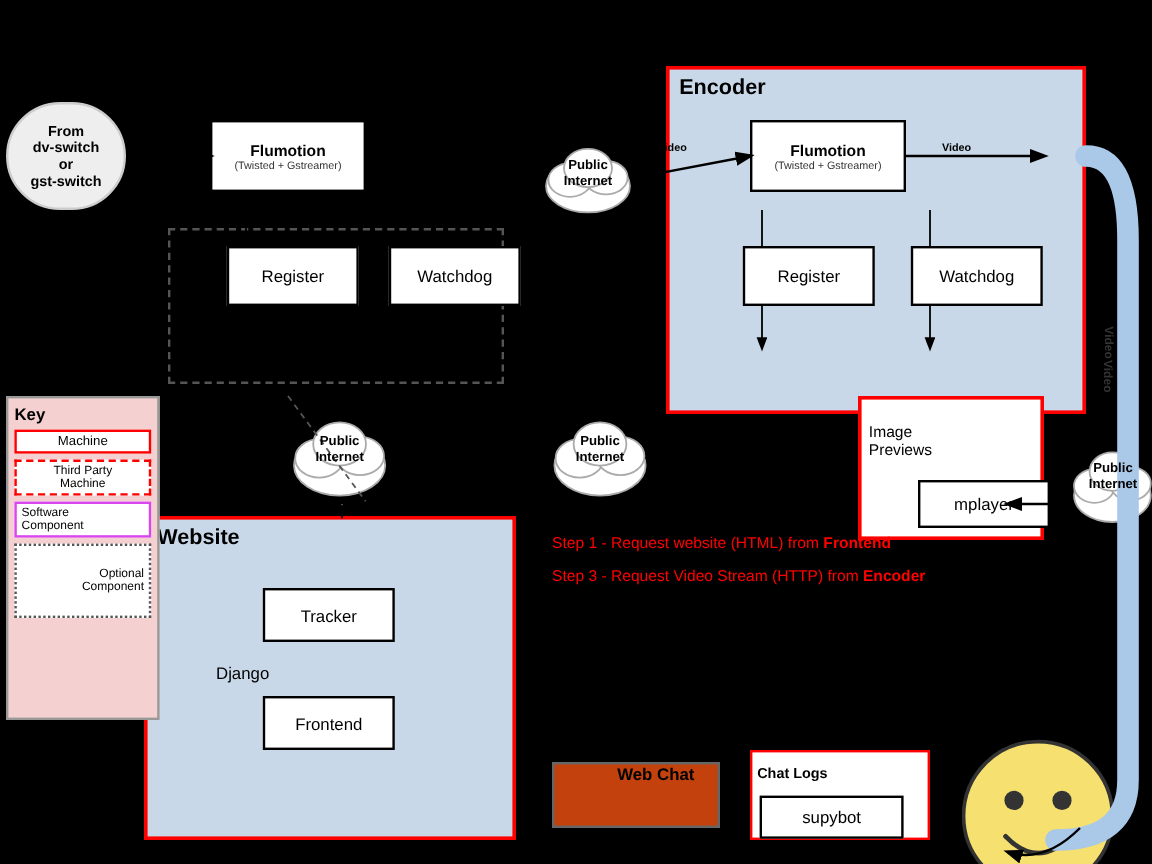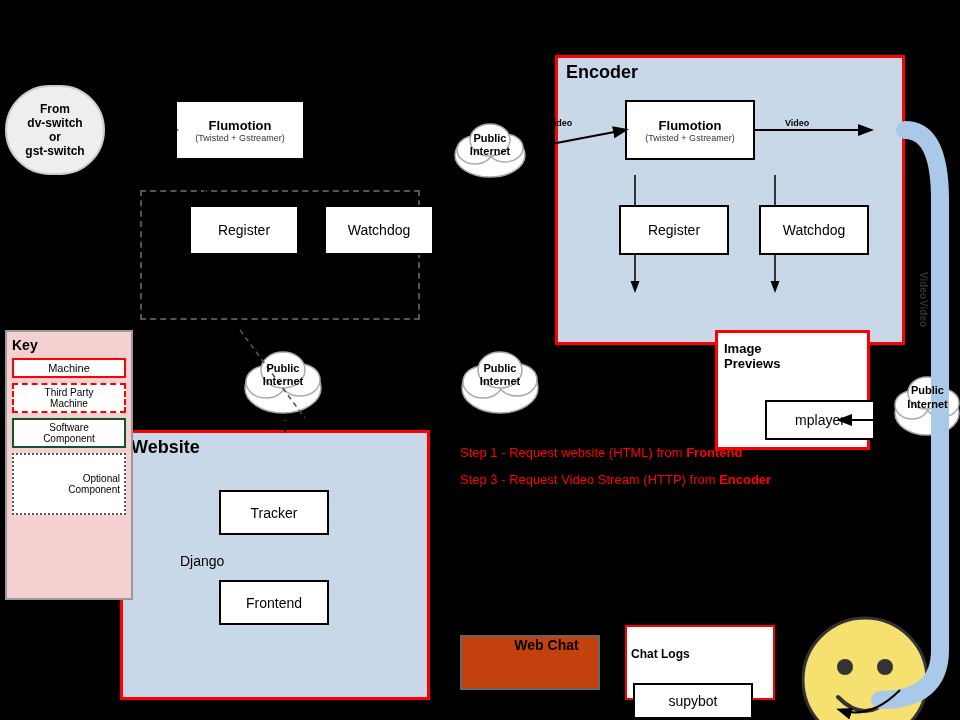--- a/index.html
+++ b/index.html
@@ -194,25 +194,24 @@
       text-align: center;
     }
     .key-item-dashed {
       border: 2px dashed red;
       background: white;
       padding: 2px 4px;
       margin-bottom: 2px;
       text-align: center;
     }
     .key-item-solid {
-      border: 2px solid #14532d;
+      border: 2px solid #d946ef;
       background: white;
       padding: 2px 4px;
       margin-bottom: 2px;
-      text-align: center;
     }
     .key-item-dotted {
       border: 2px dotted #555;
       background: white;
       padding: 18px 4px;
       margin-bottom: 2px;
       text-align: right;
     }
     
     .arrows-svg {
@@ -255,21 +254,21 @@
     .chatlogs-outer {
       position: absolute;
       top: 625px; left: 625px;
       width: 150px; height: 75px;
       border: 2px solid red;
       background: white;
     }
     .chatlogs-title {
       font-size: 12px;
       font-weight: bold;
-      padding: 20px 4px;
+      padding: 10px 4px;
     }
     .supybot-box {
       position: absolute;
       top: 648px; left: 633px;
       width: 120px; height: 40px;
     }
     
     .smiley {
       position: absolute;
       top: 615px; left: 800px;
@@ -303,21 +302,21 @@
 
   <div class="encoder-box">
     <div class="section-title">Encoder</div>
   </div>
 
   <div class="website-box">
     <div class="section-title">Website</div>
   </div>
 
   <div class="image-previews-box">
-    <div style="padding:8px 6px; font-size:13px; font-weight:bold; white-space:pre-line;">Image
+    <div style="padding:19px 6px; font-size:13px; font-weight:normal; white-space:pre-line;">Image
 Previews</div>
   </div>
 
   <div class="flumotion-box flumotion-collector">
     <div class="flumotion-label">Flumotion</div>
     <div class="flumotion-sub">(Twisted + Gstreamer)</div>
   </div>
 
   <div class="flumotion-box flumotion-encoder">
     <div class="flumotion-label">Flumotion</div>

